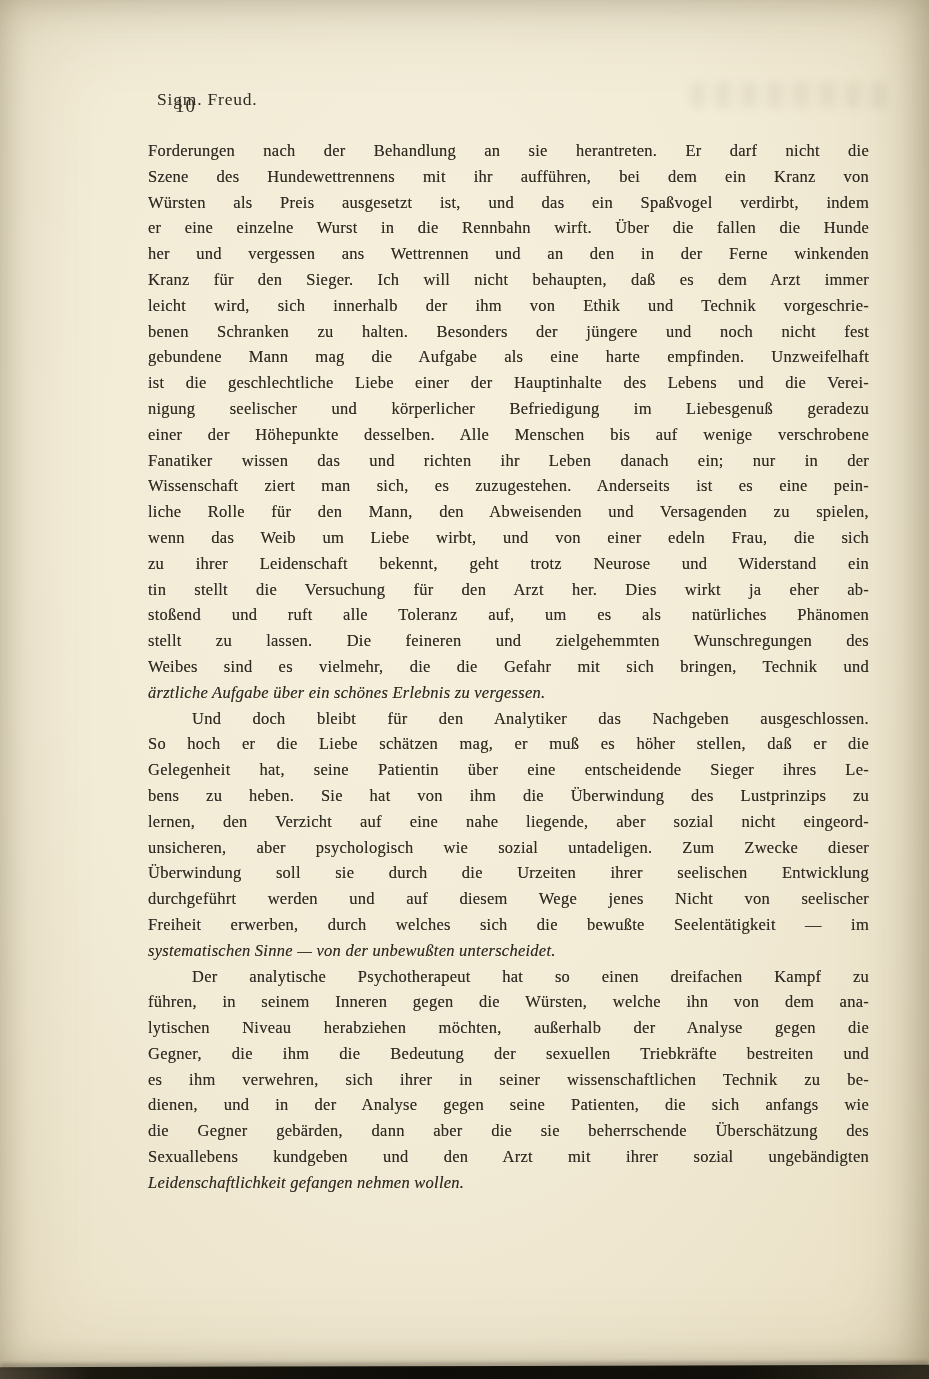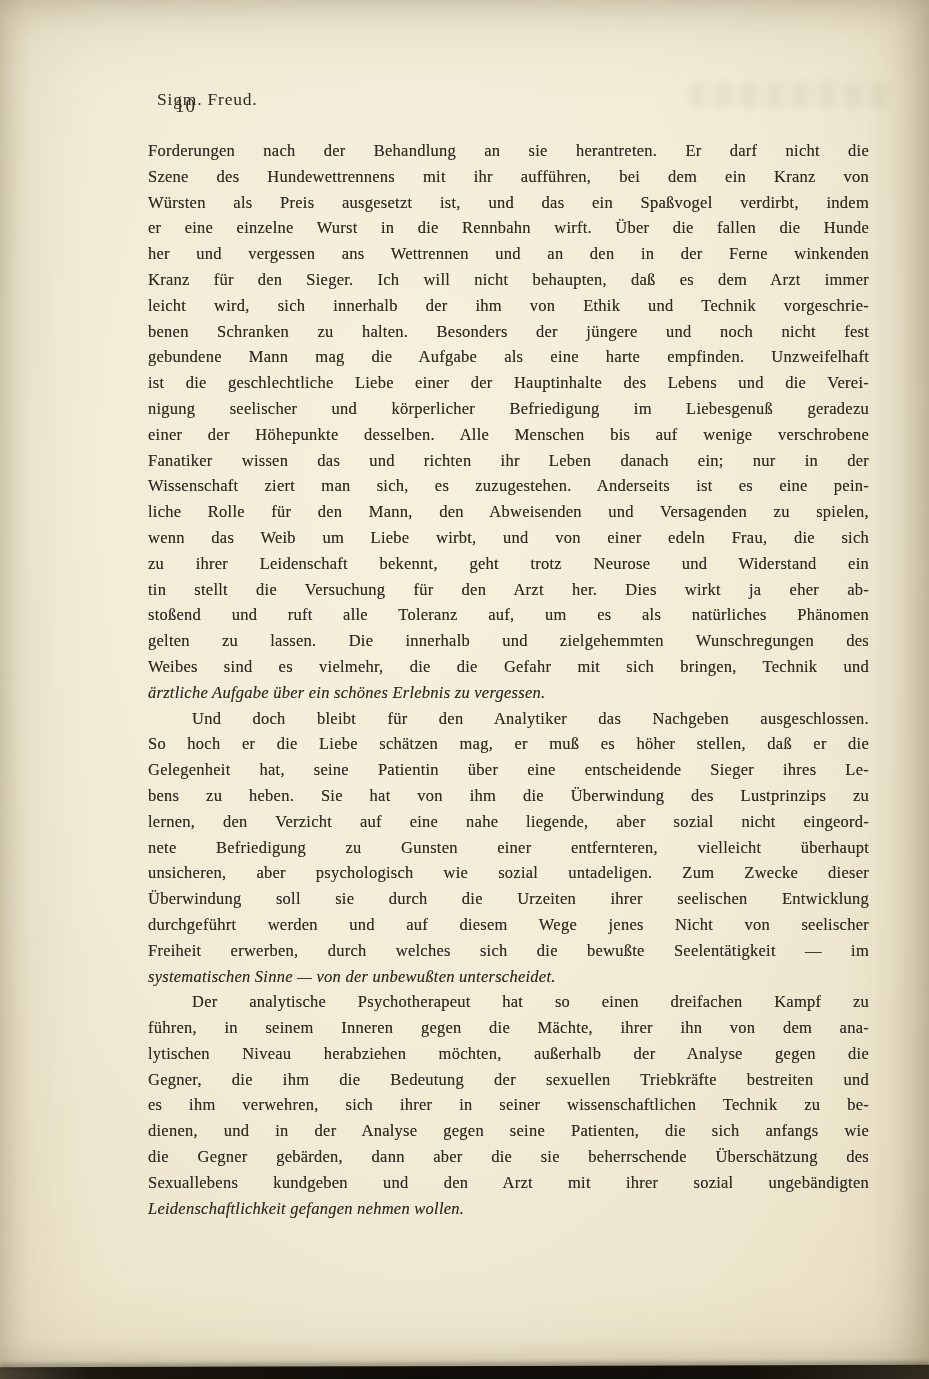--- a/index.html
+++ b/index.html
@@ -140,40 +140,39 @@
         <div class="line">ist die geschlechtliche Liebe einer der Hauptinhalte des Lebens und die Verei-</div>
         <div class="line">nigung seelischer und körperlicher Befriedigung im Liebesgenuß geradezu</div>
         <div class="line">einer der Höhepunkte desselben. Alle Menschen bis auf wenige verschrobene</div>
         <div class="line">Fanatiker wissen das und richten ihr Leben danach ein; nur in der</div>
         <div class="line">Wissenschaft ziert man sich, es zuzugestehen. Anderseits ist es eine pein-</div>
         <div class="line">liche Rolle für den Mann, den Abweisenden und Versagenden zu spielen,</div>
         <div class="line">wenn das Weib um Liebe wirbt, und von einer edeln Frau, die sich</div>
         <div class="line">zu ihrer Leidenschaft bekennt, geht trotz Neurose und Widerstand ein</div>
         <div class="line">tin stellt die Versuchung für den Arzt her. Dies wirkt ja eher ab-</div>
         <div class="line">stoßend und ruft alle Toleranz auf, um es als natürliches Phänomen</div>
-        <div class="line">gelten zu lassen. Die innerhalb und zielgehemmten Wunschregungen des</div>
+        <div class="line">stellt zu lassen. Die feineren und zielgehemmten Wunschregungen des</div>
         <div class="line">Weibes sind es vielmehr, die die Gefahr mit sich bringen, Technik und</div>
         <div class="line last">ärztliche Aufgabe über ein schönes Erlebnis zu vergessen.</div>
       </div>
       <div class="paragraph">
         <div class="line indent">Und doch bleibt für den Analytiker das Nachgeben ausgeschlossen.</div>
         <div class="line">So hoch er die Liebe schätzen mag, er muß es höher stellen, daß er die</div>
         <div class="line">Gelegenheit hat, seine Patientin über eine entscheidende Sieger ihres Le-</div>
         <div class="line">bens zu heben. Sie hat von ihm die Überwindung des Lustprinzips zu</div>
         <div class="line">lernen, den Verzicht auf eine nahe liegende, aber sozial nicht eingeord-</div>
-        <div class="line">nete Befriedigung zu Gunsten einer entfernteren, vielleicht überhaupt</div>
         <div class="line">unsicheren, aber psychologisch wie sozial untadeligen. Zum Zwecke dieser</div>
         <div class="line">Überwindung soll sie durch die Urzeiten ihrer seelischen Entwicklung</div>
         <div class="line">durchgeführt werden und auf diesem Wege jenes Nicht von seelischer</div>
         <div class="line">Freiheit erwerben, durch welches sich die bewußte Seelentätigkeit — im</div>
         <div class="line last">systematischen Sinne — von der unbewußten unterscheidet.</div>
       </div>
       <div class="paragraph">
         <div class="line indent">Der analytische Psychotherapeut hat so einen dreifachen Kampf zu</div>
-        <div class="line">führen, in seinem Inneren gegen die Mächte, ihrer ihn von dem ana-</div>
+        <div class="line">führen, in seinem Inneren gegen die Würsten, welche ihn von dem ana-</div>
         <div class="line">lytischen Niveau herabziehen möchten, außerhalb der Analyse gegen die</div>
         <div class="line">Gegner, die ihm die Bedeutung der sexuellen Triebkräfte bestreiten und</div>
         <div class="line">es ihm verwehren, sich ihrer in seiner wissenschaftlichen Technik zu be-</div>
         <div class="line">dienen, und in der Analyse gegen seine Patienten, die sich anfangs wie</div>
         <div class="line">die Gegner gebärden, dann aber die sie beherrschende Überschätzung des</div>
         <div class="line">Sexuallebens kundgeben und den Arzt mit ihrer sozial ungebändigten</div>
         <div class="line last">Leidenschaftlichkeit gefangen nehmen wollen.</div>
       </div>
     </main>
 

